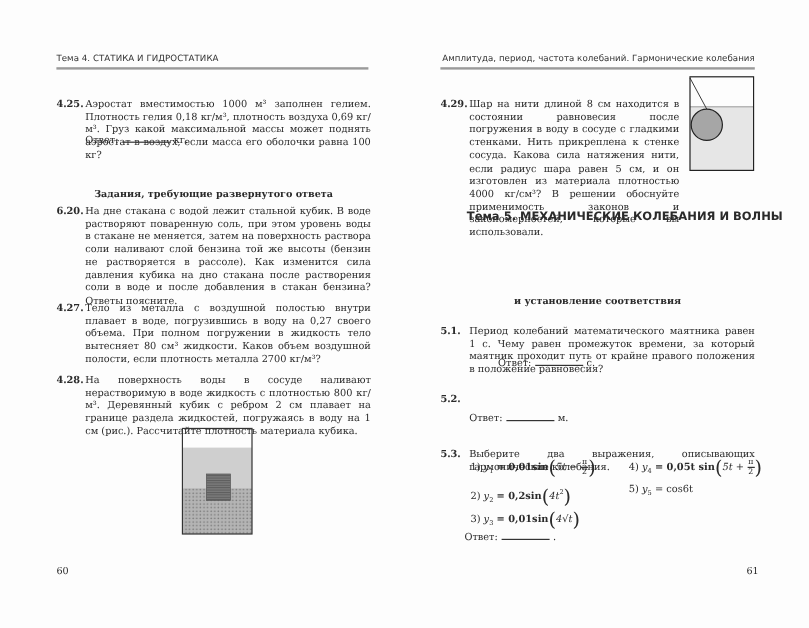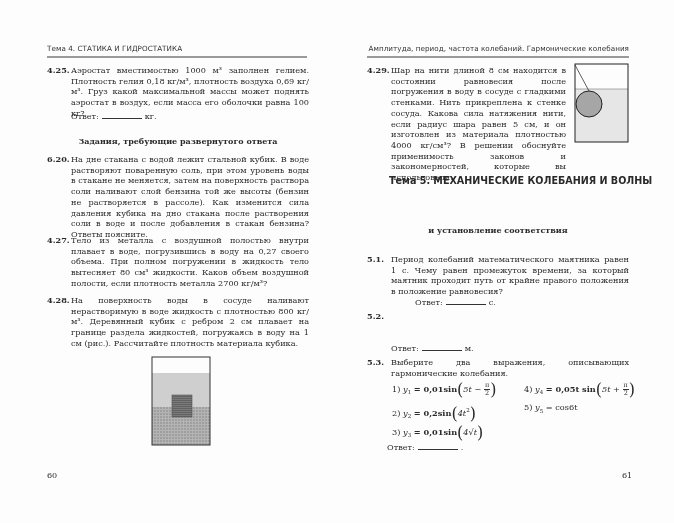--- a/index.html
+++ b/index.html
@@ -8,26 +8,26 @@
   .page { position: absolute; top: 0; height: 523px; }
   .page.left { left: 0; width: 337px; }
   .page.right { left: 337px; width: 337px; }
   .running-head { position: absolute; top: 44px; font-family: "DejaVu Sans", sans-serif;
                   font-size: 7.2px; letter-spacing: 0.05px; color: #333; }
   .left .running-head { left: 47px; }
   .right .running-head { right: 45px; text-align: right; }
   .head-rule { position: absolute; top: 56px; height: 2px; background: #9a9a9a; }
   .left .head-rule { left: 47px; width: 260px; }
   .right .head-rule { left: 30px; width: 262px; }
-  .task { position: absolute; font-size: 8.15px; line-height: 10.7px; }
+  .task { position: absolute; font-size: 8.15px; line-height: 10.7px; margin-top: 16px; }
   .task .num { position: absolute; left: 0; top: 0; font-weight: bold; }
   .task .body { position: absolute; left: 24px; text-align: justify; }
   .answer { position: absolute; font-size: 8.15px; }
   .blank { display: inline-block; width: 40px; border-bottom: 0.8px solid #333; margin: 0 3px; height: 7px; }
-  .section-title { position: absolute; text-align: center; font-size: 8px; font-weight: bold; }
+  .section-title { position: absolute; text-align: center; font-size: 8px; font-weight: bold; margin-top: 20px; }
   .topic-title { position: absolute; font-family: "DejaVu Sans", sans-serif; font-weight: bold; font-size: 9.6px; }
   .subtopic { position: absolute; text-align: center; font-family: "DejaVu Sans", sans-serif;
               font-weight: bold; font-size: 8.4px; line-height: 11px; }
   .page-num { position: absolute; top: 471px; font-size: 8px; }
   .formula { position: absolute; font-size: 8.2px; white-space: nowrap; }
   .formula i { font-style: italic; }
   sub, sup { font-size: 5.5px; }
   .frac { display: inline-block; vertical-align: middle; text-align: center; font-size: 6.5px; line-height: 7px; }
   .frac .n { display: block; border-bottom: 0.7px solid #333; padding: 0 1px; }
   .frac .d { display: block; }

